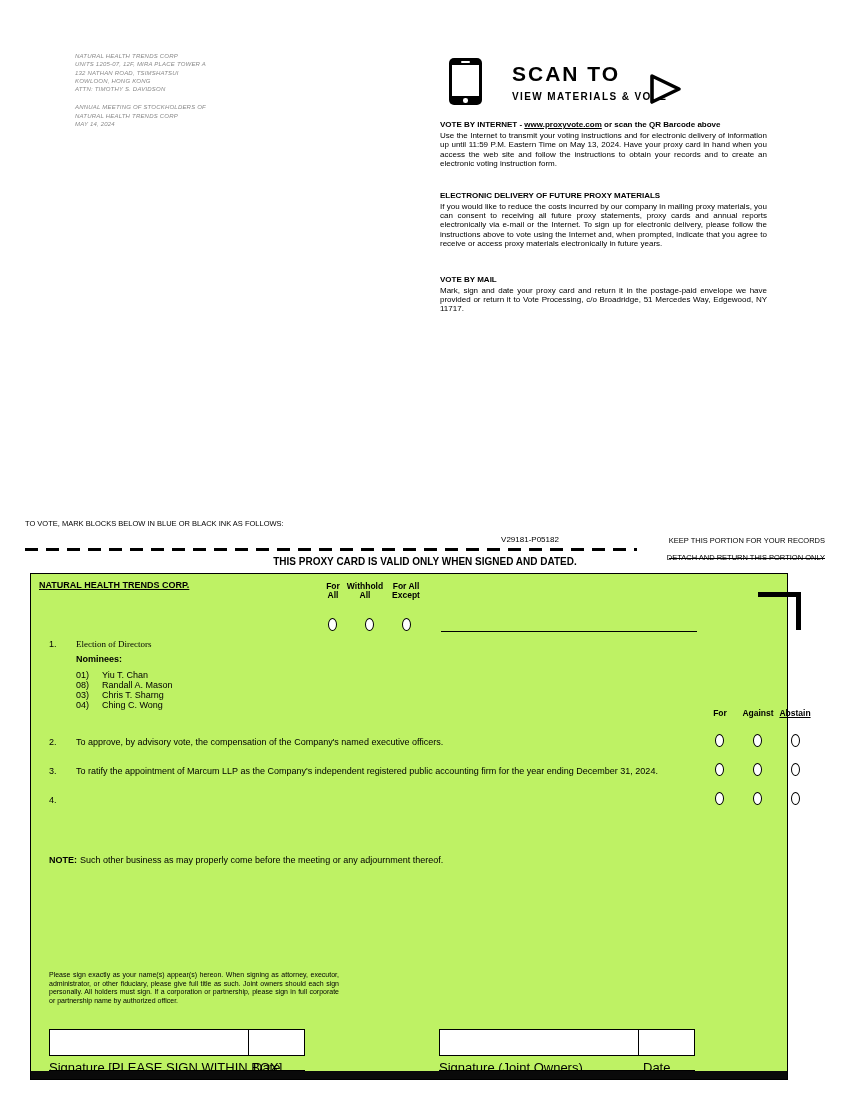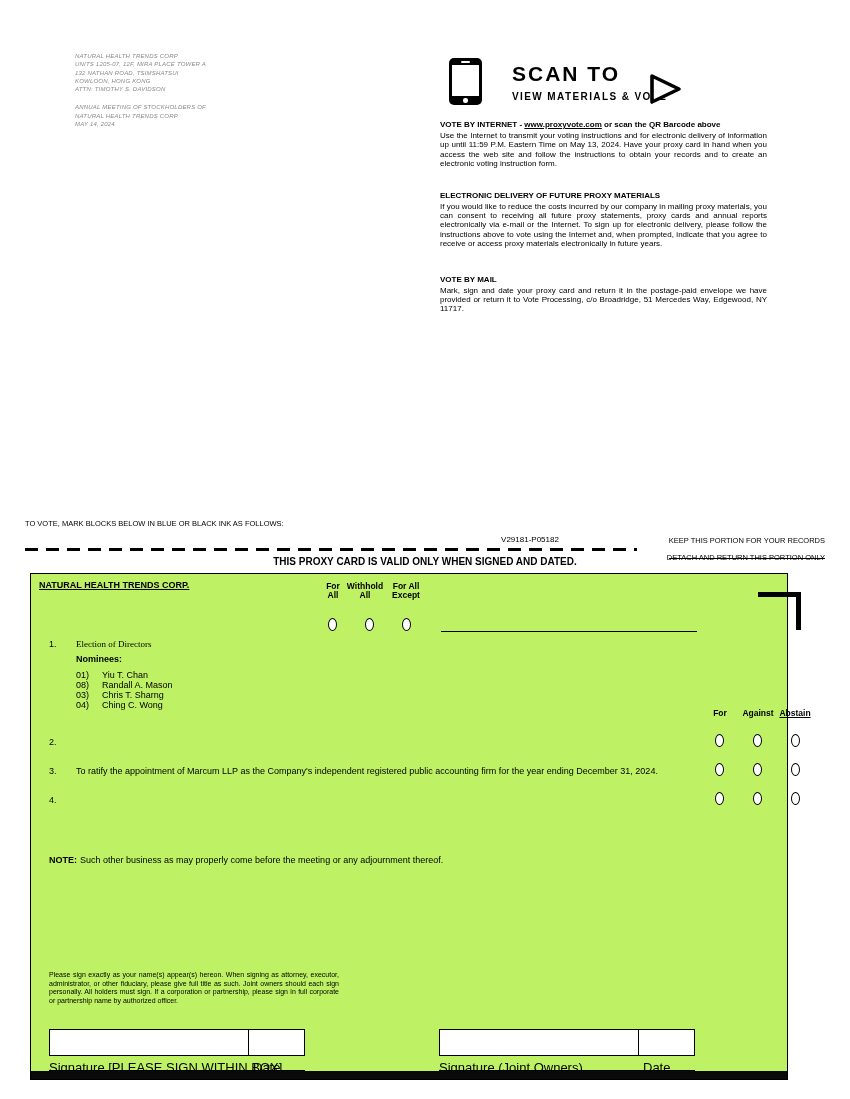--- a/index.html
+++ b/index.html
@@ -157,20 +157,21 @@
           <span class="nno">04)</span>
           <span>Ching C. Wong</span>
         </div>
     </div>
 
     <div class="abs vh vh-for">For</div>
     <div class="abs vh vh-against">Against</div>
     <div class="abs vh vh-abstain">Abstain</div>
 
     <div class="abs pnum" style="left:18px; top:163px;">2.</div>
+    <div class="abs ptext" style="left:45px; top:163px; width:600px;">To approve, by advisory vote, the compensation of the Company's named executive officers.</div>
     <div class="abs bubble" style="left:684px; top:160px;"></div>
     <div class="abs bubble" style="left:722px; top:160px;"></div>
     <div class="abs bubble" style="left:760px; top:160px;"></div>
 
     <div class="abs pnum" style="left:18px; top:192px;">3.</div>
     <div class="abs ptext" style="left:45px; top:192px; width:600px;">To ratify the appointment of Marcum LLP as the Company's independent registered public accounting firm for the year ending December 31, 2024.</div>
     <div class="abs bubble" style="left:684px; top:189px;"></div>
     <div class="abs bubble" style="left:722px; top:189px;"></div>
     <div class="abs bubble" style="left:760px; top:189px;"></div>
 

